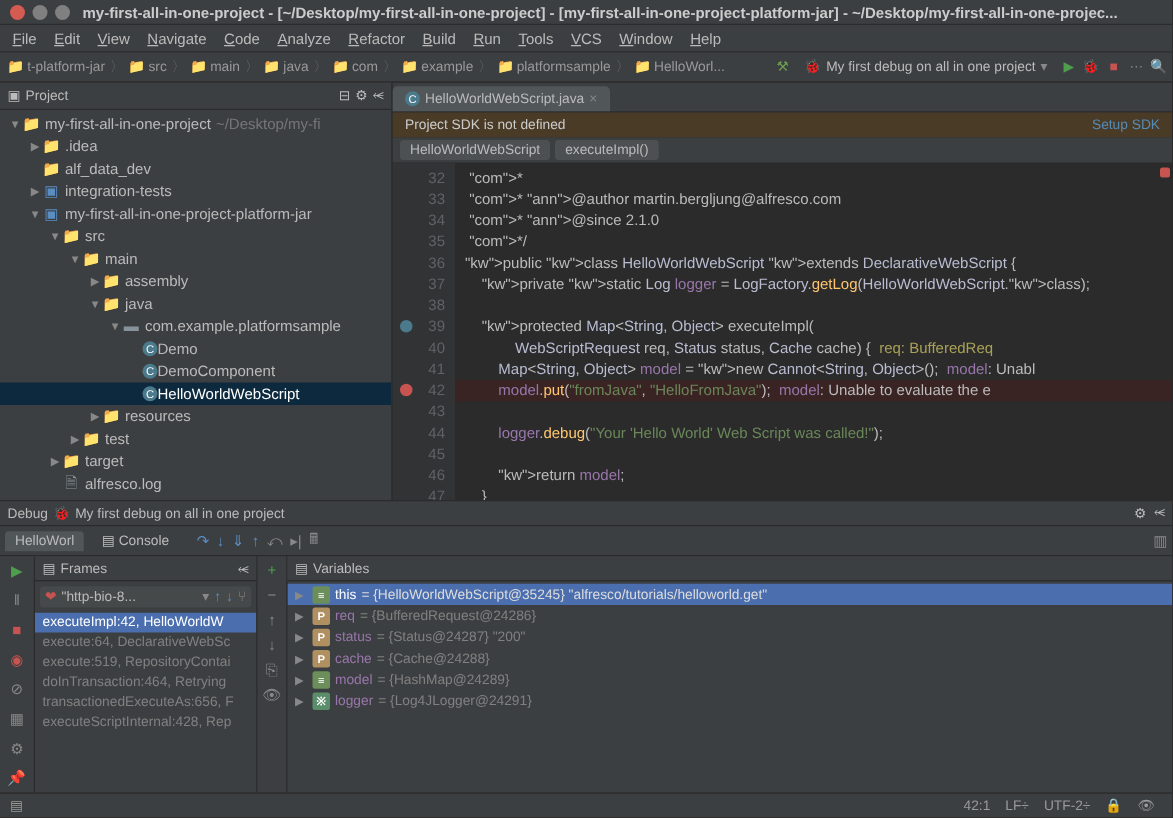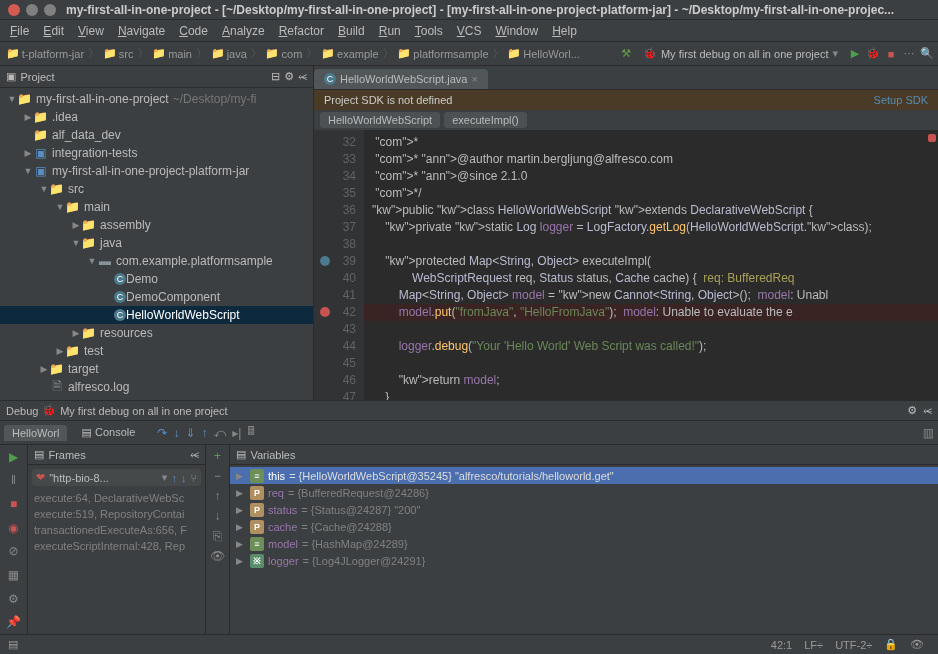--- a/index.html
+++ b/index.html
@@ -362,22 +362,24 @@
       </div>
       <div class="thread-select">
         <span style="color:#c75450">❤</span>
         <span style="flex:1">"http-bio-8...</span>
         <span style="color:#888">▾</span>
         <span style="color:#5a8dc2">↑</span>
         <span style="color:#5a8dc2">↓</span>
         <span style="color:#888">⑂</span>
       </div>
       <div class="frames-list" id="frames-list">
+          <div class="frame-row selected">executeImpl:42, HelloWorldW</div>
           <div class="frame-row frame-dim">execute:64, DeclarativeWebSc</div>
           <div class="frame-row frame-dim">execute:519, RepositoryContai</div>
+          <div class="frame-row frame-dim">doInTransaction:464, Retrying</div>
           <div class="frame-row frame-dim">transactionedExecuteAs:656, F</div>
           <div class="frame-row frame-dim">executeScriptInternal:428, Rep</div>
         </div>
     </div>
     <div class="vars-toolbar">
       <span style="color:#4e9e4e">+</span>
       <span style="color:#888">−</span>
       <span style="color:#888">↑</span>
       <span style="color:#888">↓</span>
       <span style="color:#888">⎘</span>

